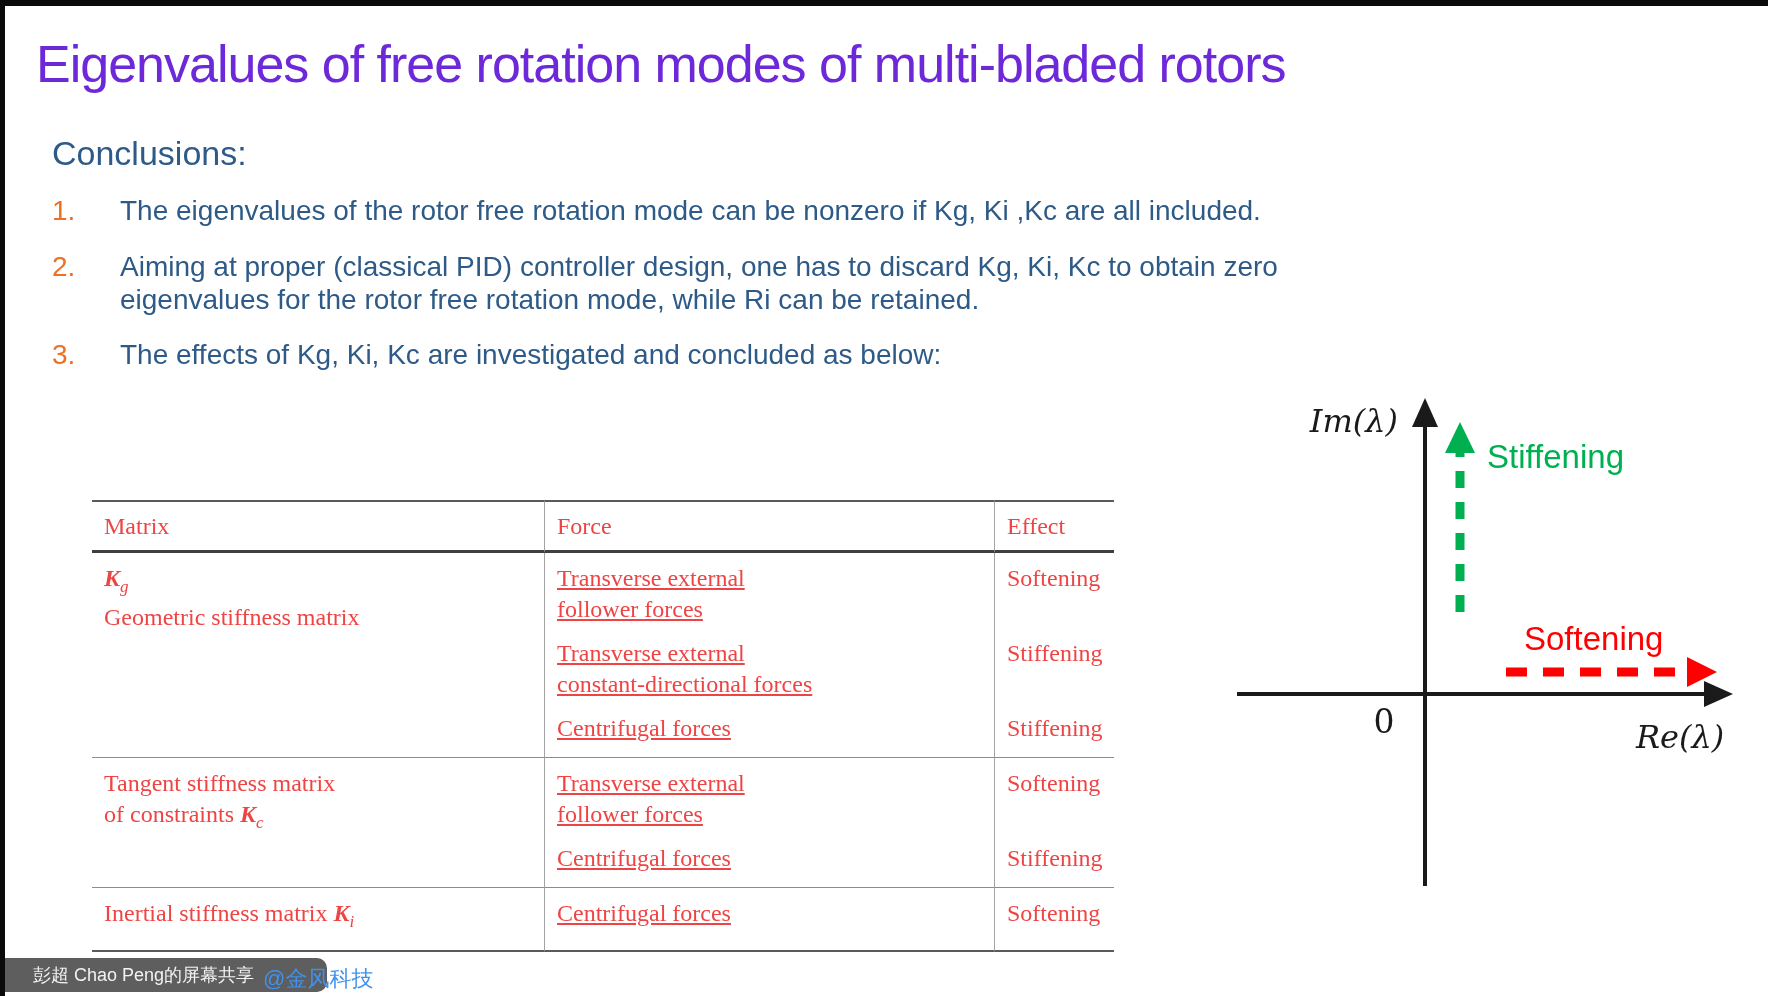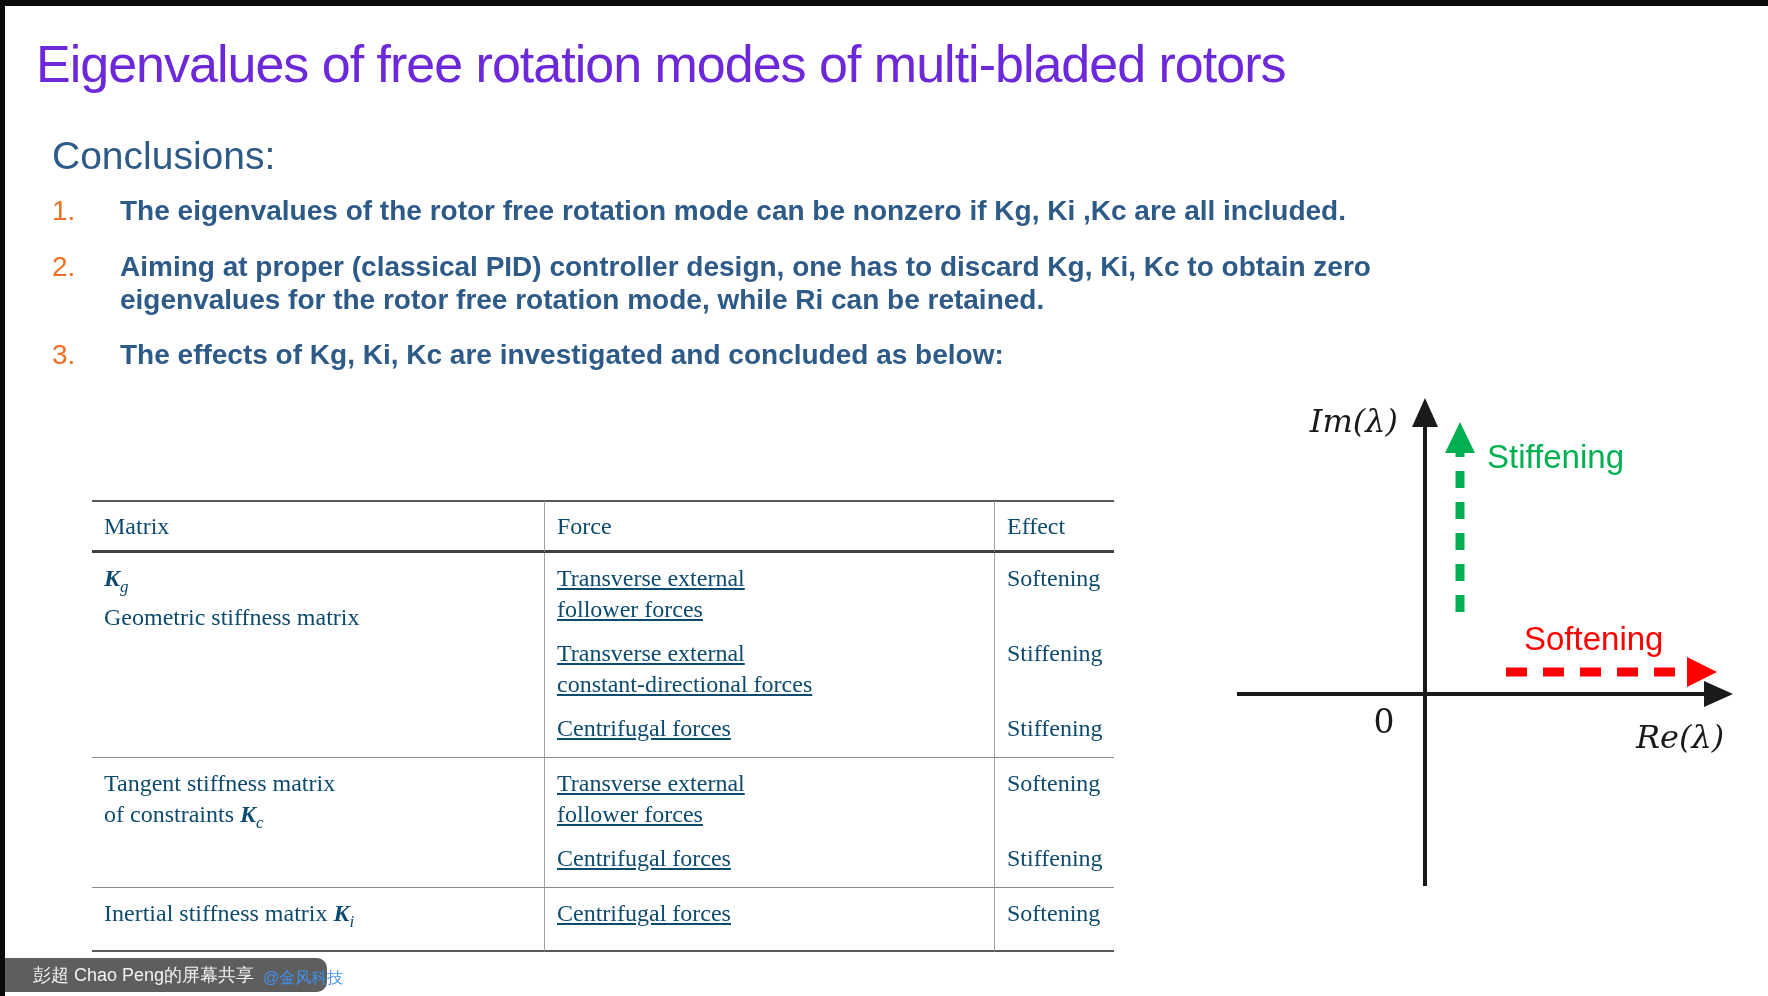--- a/index.html
+++ b/index.html
@@ -4,30 +4,30 @@
 <style>
   html,body{margin:0;padding:0;background:#000;}
   .stage{position:relative;width:1768px;height:996px;background:#ffffff;overflow:hidden;
          font-family:"Liberation Sans",sans-serif;}
   .frame-top{position:absolute;left:0;top:0;width:1768px;height:6px;background:#0a0a0a;}
   .frame-left{position:absolute;left:0;top:0;width:5px;height:996px;background:#0a0a0a;}
 
   .slide-title{position:absolute;left:36px;top:34px;width:1500px;
     font-size:52px;letter-spacing:-1px;color:#6d28d9;white-space:nowrap;}
 
-  .conclusions{position:absolute;left:52px;top:134px;font-size:39px;color:#2D5A87;}
+  .conclusions{position:absolute;left:52px;top:134px;font-size:34px;color:#2D5A87;}
 
   .li{position:absolute;left:52px;color:#2D5A87;font-size:28px;line-height:33px;}
   .li .num{position:absolute;left:0;top:0;color:#ED7024;}
-  .li .txt{margin-left:68px;white-space:nowrap;font-weight:bold;}
+  .li .txt{margin-left:68px;white-space:nowrap;}
 
   
   .tbl{position:absolute;left:92px;top:500px;width:1022px;display:grid;
        grid-template-columns:452px 450px 120px;
-       font-family:"Liberation Serif","DejaVu Serif",serif;font-size:24px;color:#0c4a6e;}
+       font-family:"Liberation Serif","DejaVu Serif",serif;font-size:24px;color:#ef4444;}
   .hcell{border-top:2px solid #5a5a5a;border-bottom:3px solid #3f3f3f;
          padding:9px 12px;line-height:30px;}
   .gcell{padding:10px 12px 13px 12px;}
   .colsep{border-left:1px solid #a3a3a3;}
   .gsep{border-top:1px solid #8c8c8c;}
   .gend{border-bottom:2px solid #5a5a5a;}
   .mline{line-height:31px;}
   .ksym{font-style:italic;font-weight:bold;}
   .ksub{font-style:italic;font-size:17px;}
   .force-entry{line-height:31px;margin-bottom:13px;text-decoration:underline;}
@@ -41,21 +41,21 @@
   .mathlbl{font-family:"DejaVu Serif","Liberation Serif",serif;font-style:italic;font-size:32px;fill:#1a1a1a;}
   .zerolbl{font-family:"DejaVu Serif","Liberation Serif",serif;font-size:33px;fill:#1a1a1a;}
   .arrlbl{font-family:"Liberation Sans",sans-serif;font-size:33px;}
 
   
   .share-bar{position:absolute;left:5px;top:958px;width:322px;height:34px;background:#5E5E5E;
     border-radius:0 10px 10px 0;display:flex;align-items:center;gap:9px;padding-left:10px;
     box-sizing:border-box;}
   .share-text{color:#f2f2f2;font-size:18px;white-space:nowrap;
     font-family:"Liberation Sans","DejaVu Sans",sans-serif;}
-  .share-mention{color:#4191EC;font-size:16px;white-space:nowrap;
+  .share-mention{color:#4191EC;font-size:22px;white-space:nowrap;
     font-family:"Liberation Sans","DejaVu Sans",sans-serif;margin-top:7px;}
 </style>
 </head>
 <body>
 
 <div class="stage">
   <div class="frame-top"></div>
   <div class="frame-left"></div>
 
   <div class="slide-title">Eigenvalues of free rotation modes of multi-bladed rotors</div>

